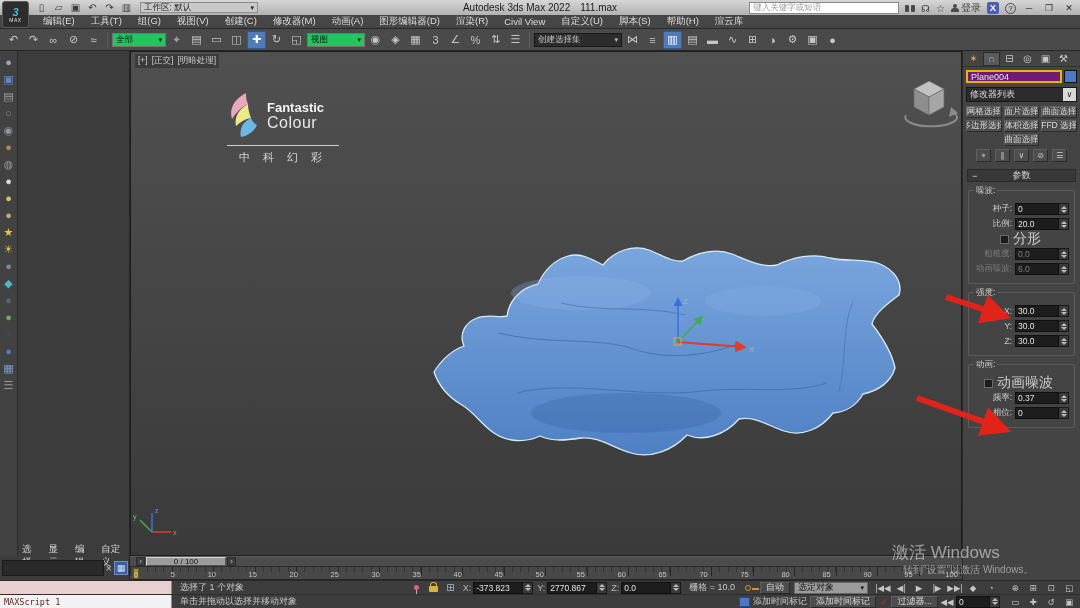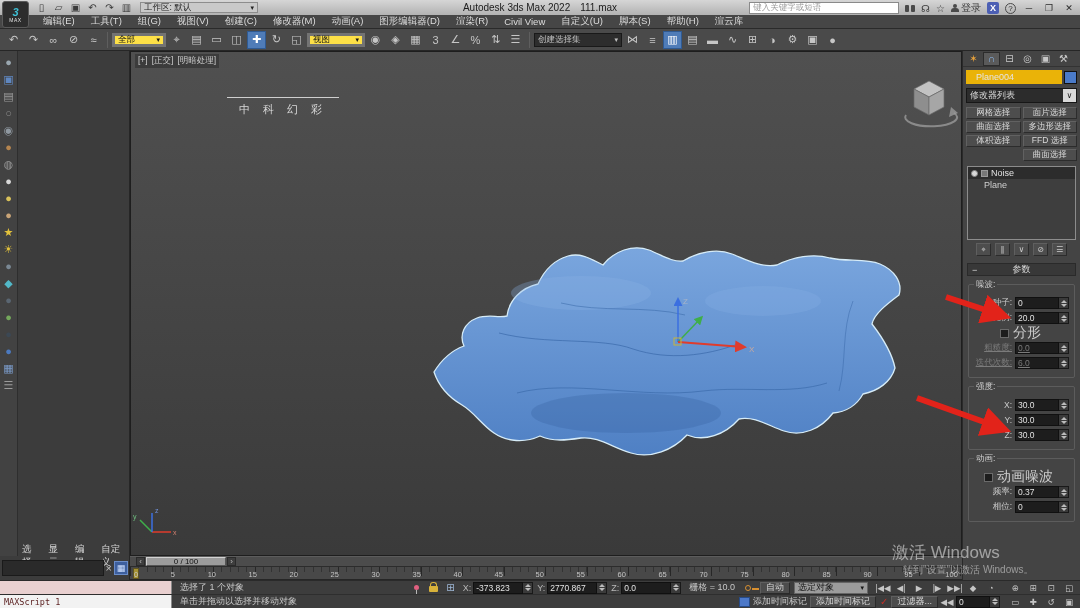--- a/index.html
+++ b/index.html
@@ -33,21 +33,21 @@
   
   .menubar{position:absolute;left:0;top:15px;width:1080px;height:14px;background:#464646;border-bottom:1px solid #2a2a2a;display:flex;align-items:center;padding-left:36px;gap:2px;}
   .menu-item{padding:0 7px;color:#dcdcdc;font-size:9.5px;height:14px;display:flex;align-items:center;}
 
   
   .toolbar{position:absolute;left:0;top:29px;width:1080px;height:22px;background:#4a4a4a;border-bottom:1px solid #262626;display:flex;align-items:center;padding:0 4px;gap:1px;}
   .tbtn{width:19px;height:18px;display:flex;align-items:center;justify-content:center;color:#c6c6c6;font-size:11px;border:1px solid transparent;}
   .tbtn.active{background:#4f7cb8;border-color:#2f5a92;color:#fff;}
   .tsep{width:1px;height:16px;background:#2c2c2c;border-right:1px solid #5e5e5e;margin:0 3px;}
   .combo{height:14px;display:flex;align-items:center;justify-content:space-between;font-size:8.5px;padding:0 3px;}
-  .combo.light{background:#fde047;color:#151515;border:3px solid #737373;}
+  .combo.light{background:#22c55e;color:#151515;border:1px solid #737373;}
   .combo.dark{background:#2d2d2d;color:#c0c0c0;border:1px solid #191919;}
   .combo .ca{font-size:7px;margin-left:3px;}
 
   
   .leftcol{position:absolute;left:0;top:51px;width:130px;height:529px;background:#3c3c3c;border-right:1px solid #262626;}
   .leftstrip{position:absolute;left:0;top:0;width:18px;height:505px;background:#424242;border-right:1px solid #2e2e2e;display:flex;flex-direction:column;align-items:center;padding-top:4px;gap:3px;}
   .lsi{width:14px;height:14px;display:flex;align-items:center;justify-content:center;font-size:11px;}
   .exp-menus{position:absolute;left:18px;bottom:24px;width:112px;height:13px;display:flex;gap:2px;}
   .exp-menus span{padding:0 4px;color:#d8d8d8;font-size:9.5px;}
   .exp-search{position:absolute;left:2px;bottom:2px;width:126px;height:20px;display:flex;align-items:center;gap:2px;}
@@ -65,25 +65,25 @@
   .vlogo .t2{font-weight:300;font-size:16px;line-height:16px;color:#e8e8e8;letter-spacing:.5px;}
   .vlogo .rule{margin-top:5px;border-top:1px solid #cfcfcf;width:112px;}
   .vlogo .cn{margin-top:4px;font-size:11px;letter-spacing:5px;color:#d8d8d8;text-align:center;width:112px;}
 
   
   .cpanel{position:absolute;left:962px;top:51px;width:118px;height:529px;background:#444;border-left:1px solid #2a2a2a;}
   .ptabs{height:16px;display:flex;align-items:center;padding:0 2px;gap:1px;border-bottom:1px solid #333;}
   .ptab{width:17px;height:14px;display:flex;align-items:center;justify-content:center;font-size:10px;}
   .ptab.active{background:#5a5a5a;border:1px solid #2c2c2c;}
   .namerow{display:flex;align-items:center;gap:2px;margin:3px 3px 0;}
-  .namefield{flex:1;height:13px;background:#8b5cf6;border:7px solid #eab308;color:#e4e4e4;font-size:9px;display:flex;align-items:center;padding:0 3px;}
+  .namefield{flex:1;height:13px;background:#701a75;border:2px solid #eab308;color:#e4e4e4;font-size:9px;display:flex;align-items:center;padding:0 3px;}
   .colorswatch{width:13px;height:13px;border:1px solid #111;}
   .modlist{margin:4px 3px 0;height:15px;background:#2c2c2c;border:1px solid #171717;display:flex;align-items:center;justify-content:space-between;color:#d6d6d6;font-size:9px;padding-left:3px;}
   .mlarrow{width:13px;height:13px;background:#d9d9d9;color:#222;display:flex;align-items:center;justify-content:center;font-size:8px;}
-  .selgrid{display:grid;grid-template-columns:1fr 1fr;gap:2px;margin:4px 3px 0;}
+  .selgrid{display:grid;grid-template-columns:1fr 1fr 1fr;gap:2px;margin:4px 3px 0;}
   .btn9{height:12px;background:#4d4d4d;border:1px solid #616161;border-right-color:#2c2c2c;border-bottom-color:#2c2c2c;color:#dadada;font-size:8.5px;display:flex;align-items:center;justify-content:center;white-space:nowrap;overflow:hidden;}
   .btn9.ghost{visibility:hidden;}
   .stackbox{margin:5px 4px 0;height:74px;background:#3e3e3e;border:1px solid #8c8c8c;overflow:hidden;}
   .srow{height:12px;display:flex;align-items:center;gap:3px;padding-left:3px;font-size:9px;color:#e0e0e0;}
   .srow.sel{background:#2c2c2c;}
   .srow .bulb{width:7px;height:7px;border-radius:50%;background:#d8d8d8;border:1px solid #888;}
   .srow .mico{width:7px;height:7px;background:#777;border:1px solid #999;}
   .srow.child{padding-left:16px;color:#cfcfcf;}
   .stacktools{height:15px;display:flex;align-items:center;justify-content:center;gap:4px;margin-top:2px;}
   .stbtn{width:15px;height:13px;background:#4d4d4d;border:1px solid #5f5f5f;border-right-color:#2c2c2c;border-bottom-color:#2c2c2c;color:#ccc;font-size:8px;display:flex;align-items:center;justify-content:center;}
@@ -91,21 +91,21 @@
   .rollout .rminus{position:absolute;left:4px;}
   .grp{position:relative;margin:8px 5px 0;border:1px solid #5c5c5c;border-radius:2px;padding:9px 3px 5px;}
   .grp .gt{position:absolute;top:-6px;left:5px;background:#444;padding:0 2px;color:#cfcfcf;font-size:8.5px;}
   .prow{display:flex;align-items:center;height:12px;margin:3px 2px 3px 0;}
   .plabel{flex:1;text-align:right;color:#ccc;font-size:8.5px;margin-right:3px;white-space:nowrap;}
   .sfield{width:44px;height:12px;background:#1d1d1d;border:1px solid #101010;color:#e2e2e2;font-size:8.5px;display:flex;align-items:center;padding:0 2px;}
   .spn{width:10px;height:12px;background:#3a3a3a;border:1px solid #191919;border-left:none;display:flex;flex-direction:column;align-items:center;justify-content:center;gap:1px;}
   .spn i{display:block;width:0;height:0;border-left:3px solid transparent;border-right:3px solid transparent;}
   .spn .up{border-bottom:3px solid #bbb;}
   .spn .dn{border-top:3px solid #bbb;}
-  .dis .plabel,.dis .sfield{color:#7b7b7b;text-decoration:underline;}
+  .dis .plabel,.dis .sfield{color:#7b7b7b;}
   .cbrow{justify-content:center;gap:4px;}
   .cb{width:9px;height:9px;background:#1d1d1d;border:1px solid #6a6a6a;}
   .cblabel{color:#ccc;font-size:14px;}
 
   
   .timeslider{position:absolute;left:130px;top:556px;width:832px;height:11px;background:#4c4c4c;border-top:1px solid #5c5c5c;border-bottom:1px solid #2c2c2c;display:flex;align-items:center;padding-left:6px;}
   .ts-btn{width:9px;height:9px;background:#3e3e3e;border:1px solid #2a2a2a;color:#bbb;font-size:8px;display:flex;align-items:center;justify-content:center;}
   .ts-handle{width:80px;height:9px;background:#9c9c9c;border:1px solid #d2d2d2;border-right-color:#555;border-bottom-color:#555;color:#111;font-size:8px;display:flex;align-items:center;justify-content:center;margin:0 1px;}
   .trackbar{position:absolute;left:130px;top:567px;width:832px;height:13px;background:#484848;border-bottom:1px solid #262626;
     background-image:repeating-linear-gradient(90deg,#272727 0 1px,transparent 1px 41.5px),repeating-linear-gradient(90deg,#333 0 1px,transparent 1px 8.3px);
@@ -355,20 +355,31 @@
       </g>
     </svg>
 
     <div class="vplabel">
       <span>[+]</span>
       <span>[正交]</span>
       <span>[明暗处理]</span>
     </div>
 
     <div class="vlogo">
+      <div class="row">
+        <svg width="32" height="48" viewBox="0 0 32 48">
+          <path d="M19 1 C7 7 2 17 5 27 C9 21 14 15 21 12 C19 8 19 4 19 1 Z" fill="#e9a8c0"></path>
+          <path d="M21 12 C12 17 7 25 9 34 C13 30 18 27 24 26 C22 21 21 16 21 12 Z" fill="#ece98a"></path>
+          <path d="M24 26 C16 30 12 37 14 45 C20 44 27 40 30 33 C27 31 25 29 24 26 Z" fill="#6cb7e4"></path>
+        </svg>
+        <div>
+          <div class="t1">Fantastic</div>
+          <div class="t2">Colour</div>
+        </div>
+      </div>
       <div class="rule"></div>
       <div class="cn">中 科 幻 彩</div>
     </div>
   </div>
 
   <div class="cpanel">
     <div class="ptabs" id="pTabs">
         <div class="ptab" style="color: rgb(232, 162, 60);">✶</div>
         <div class="ptab active" style="color: rgb(138, 182, 232);">∩</div>
         <div class="ptab" style="color: rgb(200, 200, 200);">⊟</div>
@@ -387,30 +398,20 @@
     <div class="selgrid" id="selGrid">
         <div class="btn9">网格选择</div>
         <div class="btn9">面片选择</div>
         <div class="btn9">曲面选择</div>
         <div class="btn9">多边形选择</div>
         <div class="btn9">体积选择</div>
         <div class="btn9">FFD 选择</div>
         <div class="btn9 ghost"></div>
         <div class="btn9">曲面选择</div>
       </div>
-    <div class="stackbox" id="stackBox">
-        <div class="srow sel">
-          <span class="bulb"></span>
-          <span class="mico"></span>
-          <span>Noise</span>
-        </div>
-        <div class="srow child">
-          <span>Plane</span>
-        </div>
-      </div>
     <div class="stacktools" id="stackTools">
         <div class="stbtn">⌖</div>
         <div class="stbtn">∥</div>
         <div class="stbtn">∨</div>
         <div class="stbtn">⊘</div>
         <div class="stbtn">☰</div>
       </div>
 
     <div class="rollout">
       <span class="rminus">−</span>
@@ -447,21 +448,21 @@
         <span class="plabel">粗糙度:</span>
         <span class="sfield">
             <span>0.0</span>
           </span>
         <span class="spn">
             <i class="up"></i>
             <i class="dn"></i>
           </span>
       </div>
       <div class="prow dis">
-        <span class="plabel">迭代次数:</span>
+        <span class="plabel">动画噪波:</span>
         <span class="sfield">
             <span>6.0</span>
           </span>
         <span class="spn">
             <i class="up"></i>
             <i class="dn"></i>
           </span>
       </div>
     </div>
 

